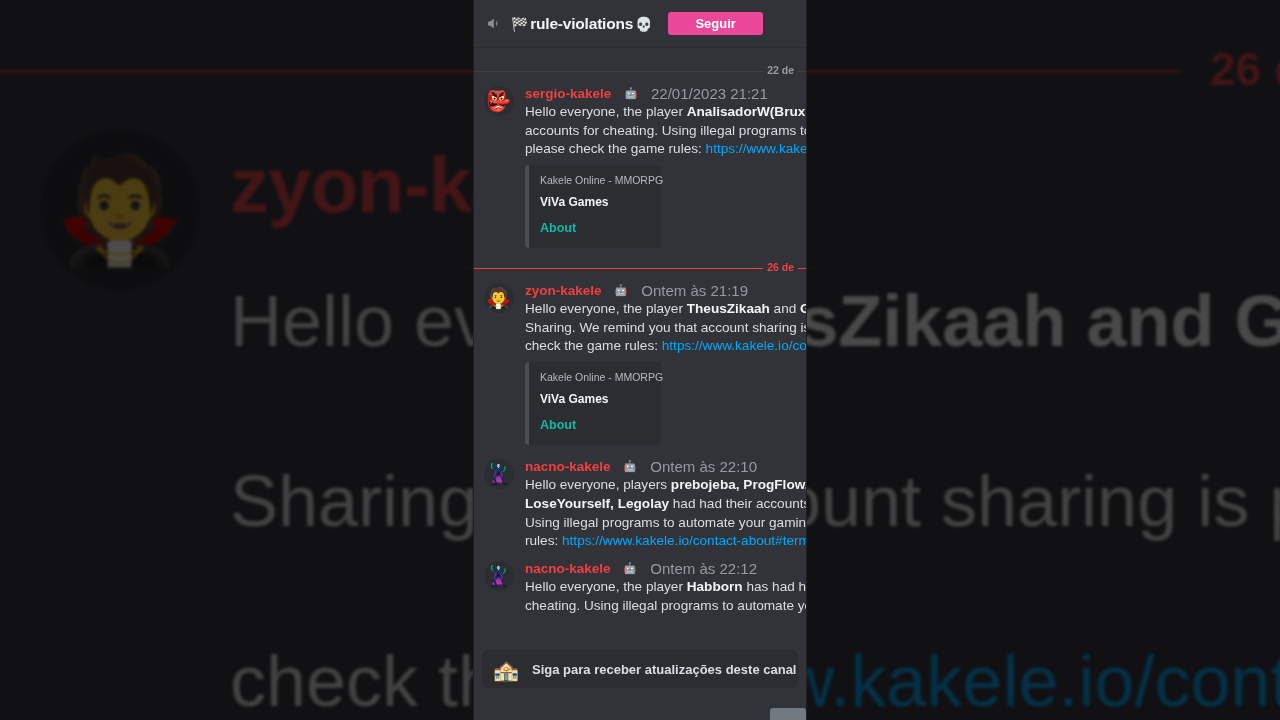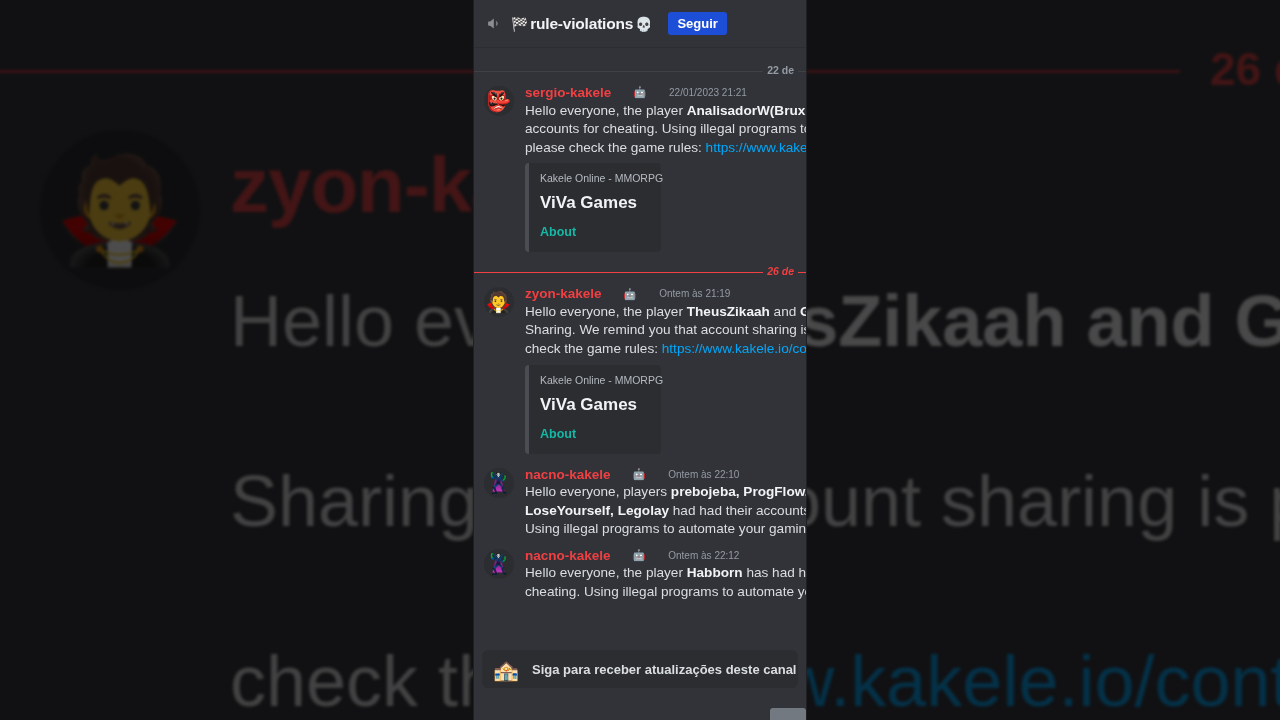--- a/index.html
+++ b/index.html
@@ -46,60 +46,60 @@
     display:flex; align-items:center; gap:7px; padding:0 10px;
     border-bottom:1px solid #2b2d31;
     box-shadow:0 1px 0 rgba(0,0,0,.25);
   }
   .hdr-ico{ width:20px;height:20px; display:flex;align-items:center;justify-content:center;
     font-size:15px; color:#8b8f95; flex:0 0 auto;}
   .hdr-title{ display:flex; align-items:center; gap:2px; font-size:15.5px; font-weight:700;
     color:#f2f3f5; white-space:nowrap; letter-spacing:-.2px;}
   .hdr-emoji{ font-size:14px; }
   .follow-btn{
-    margin-left:9px; background:#1d4ed8; color:#ffffff; border:none; border-radius:3px;
-    font-family:inherit; font-size:13px; font-weight:600; padding:4px 9px; cursor:pointer;
+    margin-left:9px; background:#ec4899; color:#ffffff; border:none; border-radius:3px;
+    font-family:inherit; font-size:13px; font-weight:600; padding:4px 27px; cursor:pointer;
     white-space:nowrap;
   }
 
   .scroll{ position:relative; height:672px; overflow:hidden; background:#313338; }
   .scroll-inner{ position:relative; padding-bottom:6px; }
 
   .top-cut{ height:9px; }
 
   
   .divider{ position:relative; height:1px; margin:14px 0 6px 0; }
   .divider .ln{ position:absolute; left:0; right:0; top:0; height:1px; background:#3f4147; }
   .divider .lbl{ position:absolute; right:8px; top:-7px; font-size:10.5px; font-weight:700;
     color:#949ba4; background:#313338; padding:0 4px; white-space:nowrap; }
   .divider.new .ln{ background:#f23f42; }
-  .divider.new .lbl{ color:#f23f42;font-style:italic; }
+  .divider.new .lbl{ color:#f23f42; }
 
   .msg{ display:flex; padding:7px 8px 2px 10px; position:relative; }
   .avatar{
     width:30px;height:30px;border-radius:50%; flex:0 0 auto; margin-right:11px; margin-top:1px;
     background:#2b2d31; display:flex; align-items:center; justify-content:center;
     font-size:20px; line-height:1; overflow:hidden;
   }
   .body{ flex:1 1 auto; min-width:0; }
-  .meta{ display:flex; align-items:center; gap:22px; line-height:1.15; margin-bottom:1px;}
+  .meta{ display:flex; align-items:center; gap:13px; line-height:1.15; margin-bottom:1px;}
   .uname{ font-size:13.5px; font-weight:600; color:#f23f42; white-space:nowrap; }
   .botbadge{ font-size:11px; color:#c471ed; }
-  .ts{ font-size:10px; color:#949ba4; white-space:nowrap; }
+  .ts{ font-size:15px; color:#949ba4; white-space:nowrap; }
   .text{ font-size:13.6px; line-height:18.6px; color:#dbdee1; white-space:nowrap; }
   .text b{ font-weight:700; color:#f2f3f5; }
   .lnk{ color:#00a8fc; }
 
   .embed{
     margin:6px 0 4px 0; width:136px; background:#2b2d31;
     border-left:4px solid #4a4d53; border-radius:4px;
     padding:9px 11px 13px 11px;
   }
   .embed .e1{ font-size:10.5px; color:#b5bac1; margin-bottom:9px; white-space:nowrap;text-align:right;}
-  .embed .e2{ font-size:17px; font-weight:700; color:#f2f3f5; margin-bottom:12px;}
+  .embed .e2{ font-size:12px; font-weight:700; color:#f2f3f5; margin-bottom:12px;}
   .embed .e3{ font-size:12.5px; font-weight:700; color:#14b8a6; }
 
   
   .follow-banner{
     position:absolute; left:8px; right:8px; bottom:32px; height:38px;
     background:#2b2d31; border-radius:6px; display:flex; align-items:center;
     padding:0 10px; gap:12px; overflow:hidden;
   }
   .fb-ico{ width:28px;height:28px; font-size:21px; line-height:1; flex:0 0 auto;
     display:flex;align-items:center;justify-content:center;}
@@ -211,20 +211,21 @@
               <div class="avatar">🦹</div>
               <div class="body">
                 <div class="meta">
                   <span class="uname">nacno-kakele</span>
                   <span class="botbadge">🤖</span>
                   <span class="ts">Ontem às 22:10</span>
                 </div>
                 <div class="text"><span>Hello everyone, players </span><b>prebojeba, ProgFlow, kaa</b></div>
                 <div class="text"><b>LoseYourself, Legolay</b><span> had had their accounts pe</span></div>
                 <div class="text"><span>Using illegal programs to automate your gaming e</span></div>
+                <div class="text"><span>rules: </span><span class="lnk">https://www.kakele.io/contact-about#term</span></div>
               </div>
             </div>
             <div class="msg">
               <div class="avatar">🦹</div>
               <div class="body">
                 <div class="meta">
                   <span class="uname">nacno-kakele</span>
                   <span class="botbadge">🤖</span>
                   <span class="ts">Ontem às 22:12</span>
                 </div>

